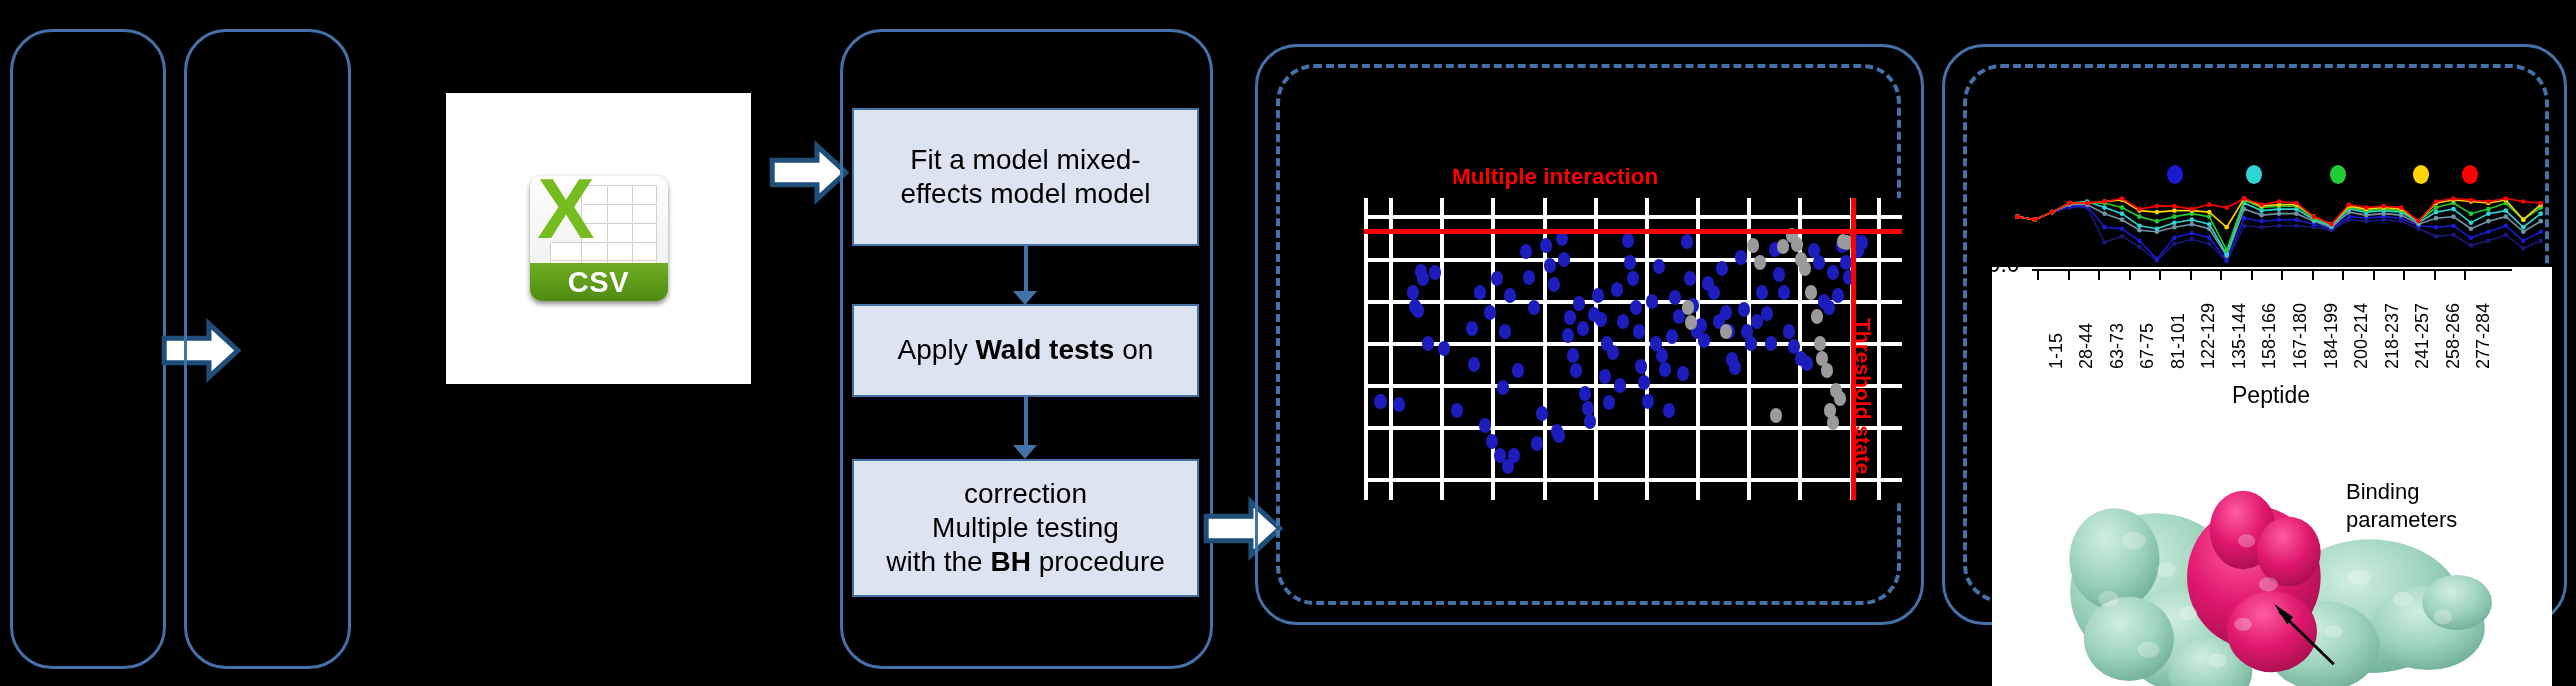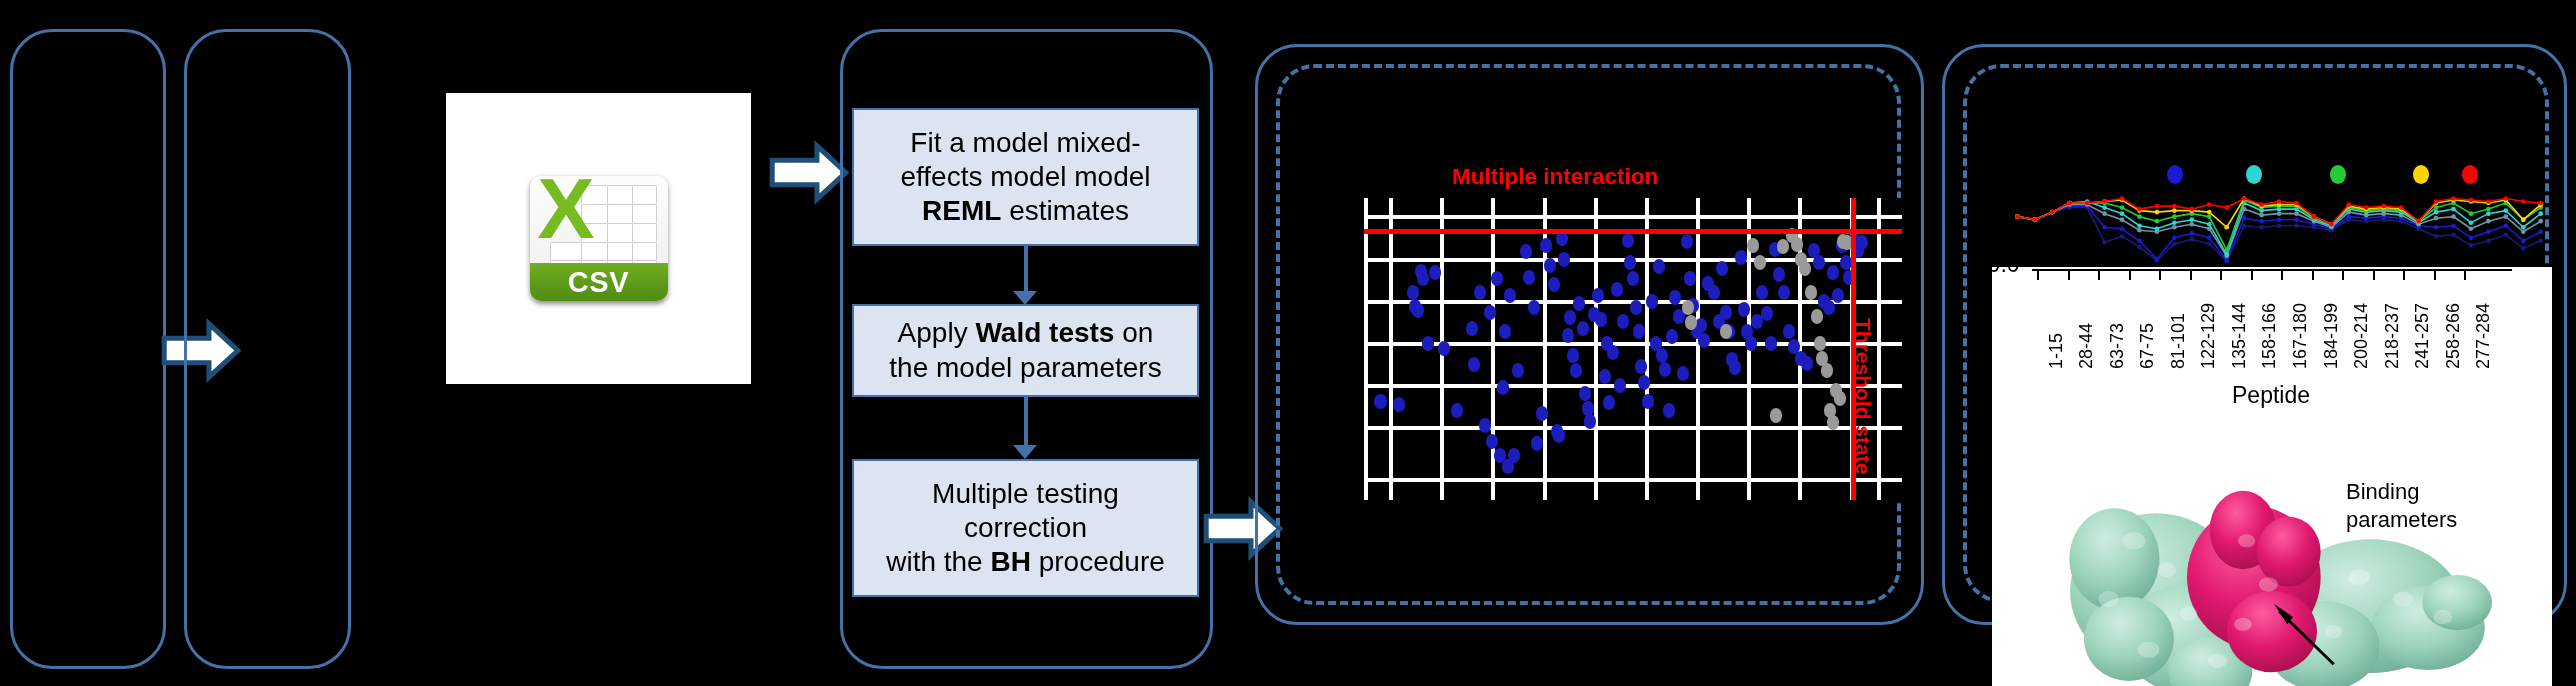--- a/index.html
+++ b/index.html
@@ -105,45 +105,41 @@
     <polygon points="4,28 66,28 66,8 106,45 66,82 66,62 4,62" fill="#ffffff" stroke="#1f4e79" stroke-width="7" stroke-linejoin="miter"></polygon>
   </svg>
 </div>
 
 <div class="panel" style="left:840px;top:29px;width:373px;height:640px;"></div>
 
 <div class="pbox" style="left:852px;top:108px;width:347px;height:138px;">
   <div>
     <div>Fit a model mixed-</div>
     <div>effects model model</div>
-    <div>
-      <b>REML</b><span> estimates</span>
-    </div>
   </div>
 </div>
 
 <div class="vconn" style="left:1024px;top:246px;height:49px;"></div>
 <div class="vtip" style="left:1013px;top:291px;"></div>
 
 <div class="pbox" style="left:852px;top:304px;width:347px;height:93px;">
   <div>
     <div>
       <span>Apply </span><b>Wald tests</b><span> on</span>
     </div>
-    <div>the model parameters</div>
   </div>
 </div>
 
 <div class="vconn" style="left:1024px;top:397px;height:52px;"></div>
 <div class="vtip" style="left:1013px;top:445px;"></div>
 
 <div class="pbox" style="left:852px;top:459px;width:347px;height:138px;">
   <div>
+    <div>correction</div>
     <div>Multiple testing</div>
-    <div>correction</div>
     <div>
       <span>with the </span><b>BH</b><span> procedure</span>
     </div>
   </div>
 </div>
 
 <div class="arrow" style="left:1203px;top:496px;width:80px;height:65px;">
   <svg width="80" height="65" viewBox="0 0 110 90">
     <polygon points="4,28 66,28 66,8 106,45 66,82 66,62 4,62" fill="#ffffff" stroke="#1f4e79" stroke-width="7" stroke-linejoin="miter"></polygon>
   </svg>

